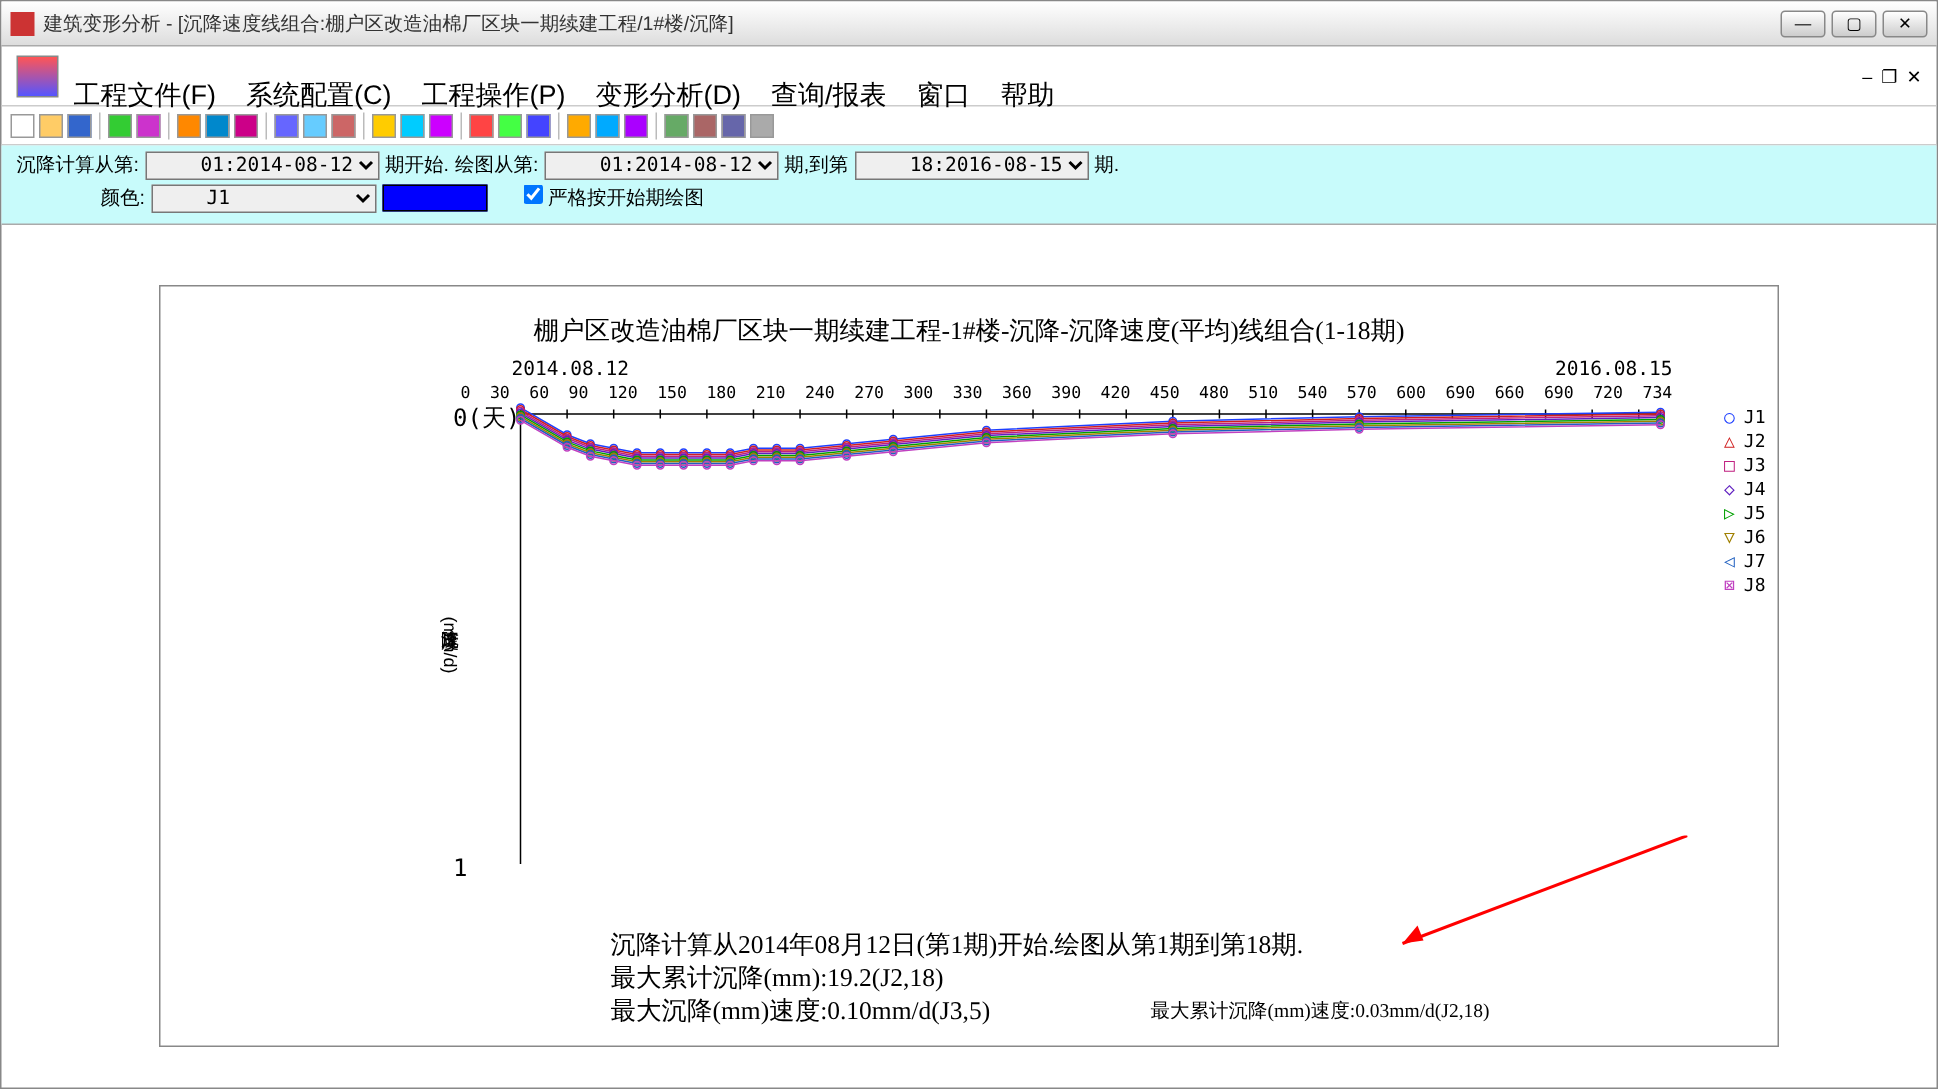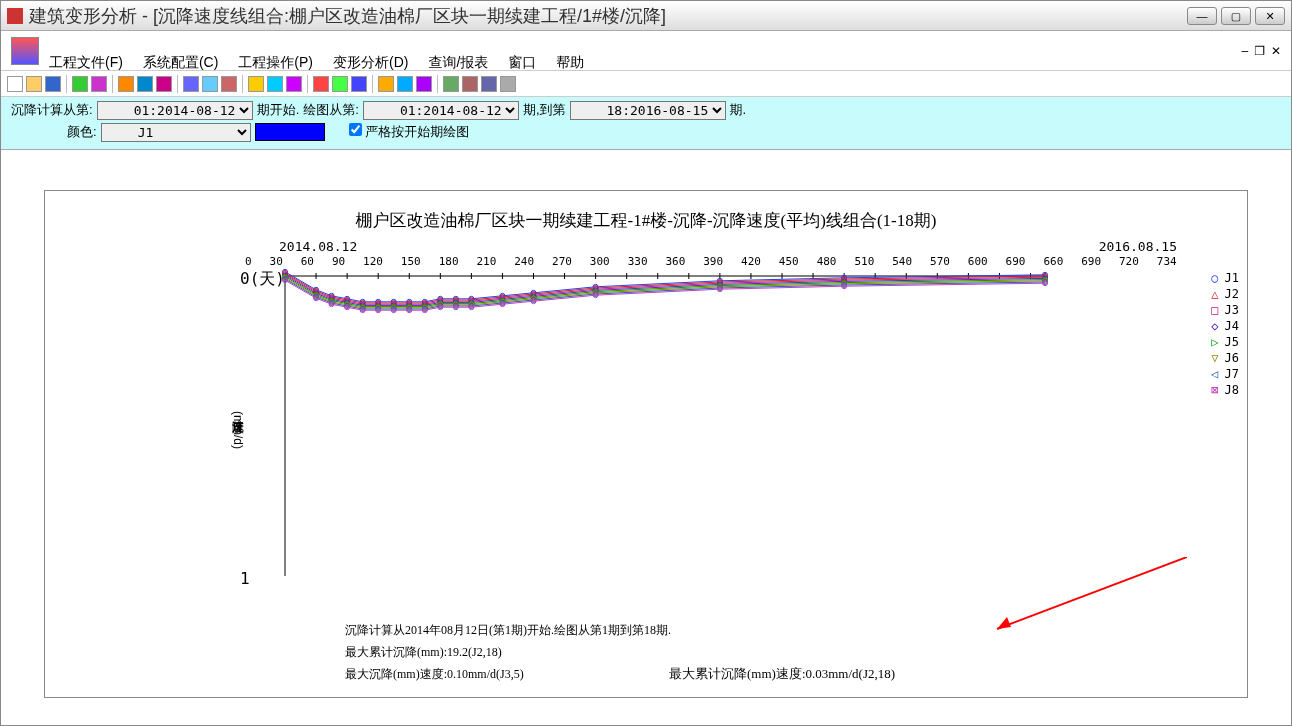--- a/index.html
+++ b/index.html
@@ -1,48 +1,48 @@
 <!DOCTYPE html>
 <html><head>
 <meta charset="utf-8">
 <style>
 * { box-sizing: border-box; margin: 0; padding: 0; }
 body { font-family: "Microsoft YaHei", SimSun, sans-serif; font-size: 12px; background: #fff; }
 .window { width: 1292px; height: 726px; border: 1px solid #888; position: relative; background: #fff; }
 .titlebar { height: 30px; background: linear-gradient(#fff,#ddd); display: flex; align-items: center; padding: 0 6px; border-bottom: 1px solid #aaa; }
 .titlebar .icon { width: 16px; height: 16px; background: #c33; margin-right: 6px; }
-.titlebar .title { flex: 1; font-size: 18px; color: #333; }
+.titlebar .title { flex: 1; font-size: 13px; color: #333; }
 .winbtns { display: flex; gap: 4px; }
 .winbtn { width: 30px; height: 18px; border: 1px solid #888; background: linear-gradient(#fff,#ccc); text-align: center; font-size: 11px; line-height: 16px; border-radius: 3px; cursor: pointer; }
 .menubar { height: 40px; display: flex; align-items: center; padding: 0 10px; border-bottom: 1px solid #ccc; }
 .menubar .appicon { width: 28px; height: 28px; margin-right: 10px; background: linear-gradient(#f55,#55f); border: 1px solid #888; }
-.menubar .menu { display: flex; gap: 20px; font-size: 14px; margin-top: 24px; }
+.menubar .menu { display: flex; gap: 20px; font-size: 18px; margin-top: 24px; }
 .menubar .menu span { cursor: pointer; }
 .menubar .mdi { margin-left: auto; display: flex; gap: 6px; font-size: 12px; }
 .menubar .mdi span { cursor:pointer; }
 .toolbar { height: 26px; display: flex; align-items: center; padding: 0 6px; border-bottom: 1px solid #ccc; gap: 3px; }
 .tbicon { width: 16px; height: 16px; border: 1px solid #999; cursor: pointer; }
 .tbsep { width:1px; height:18px; background:#bbb; margin:0 2px; }
 .controlbar { background: #c8fbfb; padding: 4px 10px; border-bottom: 1px solid #aaa; }
 .controlbar .row { display: flex; gap: 4px; font-size: 13px; margin-bottom: 3px; }
 .controlbar select, .controlbar input[type=text] { font-family: monospace; font-size: 13px; border:1px solid #777; }
 .controlbar select { min-width:150px;padding-left:32px; }
 .colorbox { width:70px; height:18px; background:#00f; border:1px solid #000; display:inline-block; cursor:pointer; }
 .content { position: relative; padding: 10px; height: 560px; }
-.chartbox { width: 1204px; height: 508px; margin: 30px auto 0; border: 1px solid #888; position: relative; background: #fff; }
+.chartbox { width: 1080px; height: 508px; margin: 30px auto 0; border: 1px solid #888; position: relative; background: #fff; }
 .chart-title { text-align:center; font-size:17px; margin-top:18px; font-family: SimSun; }
 .svgwrap { position:absolute; left:0; top:40px; }
 .legend { position:absolute; right:8px; top:80px; font-size:12px; font-family: monospace; }
 .legend div { display:flex; align-items:center; gap:6px; margin-bottom:2px; }
 .axis-dates { position:absolute; top:48px; font-size:13px; font-family: monospace; }
 .axis-top { position:absolute; top:64px; left:200px; right:70px; display:flex; justify-content:space-between; font-size:11px; font-family:monospace; }
 .ylabel { position:absolute; left:195px; font-size:16px; font-family:monospace; }
 .rotlabel { position:absolute; left:184px; top:220px; writing-mode:vertical-rl; font-size:12px; }
-.footer-texts { position:absolute; left:300px; bottom:12px; font-size:12px; font-family: SimSun; line-height:22px; }
-.footer-right { position:absolute; left:624px; bottom:12px; font-size:13px; font-family: SimSun; line-height:22px; }
+.footer-texts { position:absolute; left:300px; bottom:12px; font-size:17px; font-family: SimSun; line-height:22px; }
+.footer-right { position:absolute; left:660px; bottom:12px; font-size:13px; font-family: SimSun; line-height:22px; }
 .redbox { border:1px solid #f00; padding:0 3px; color:#c00; display:inline-block; }
 .arrow { position:absolute; right:60px; bottom:60px; width:200px; height:80px; pointer-events:none; }
 </style>
 </head>
 <body>
 
 <div class="window">
   <div class="titlebar">
     <span class="icon"></span>
     <span class="title">建筑变形分析 - [沉降速度线组合:棚户区改造油棉厂区块一期续建工程/1#楼/沉降]</span>

